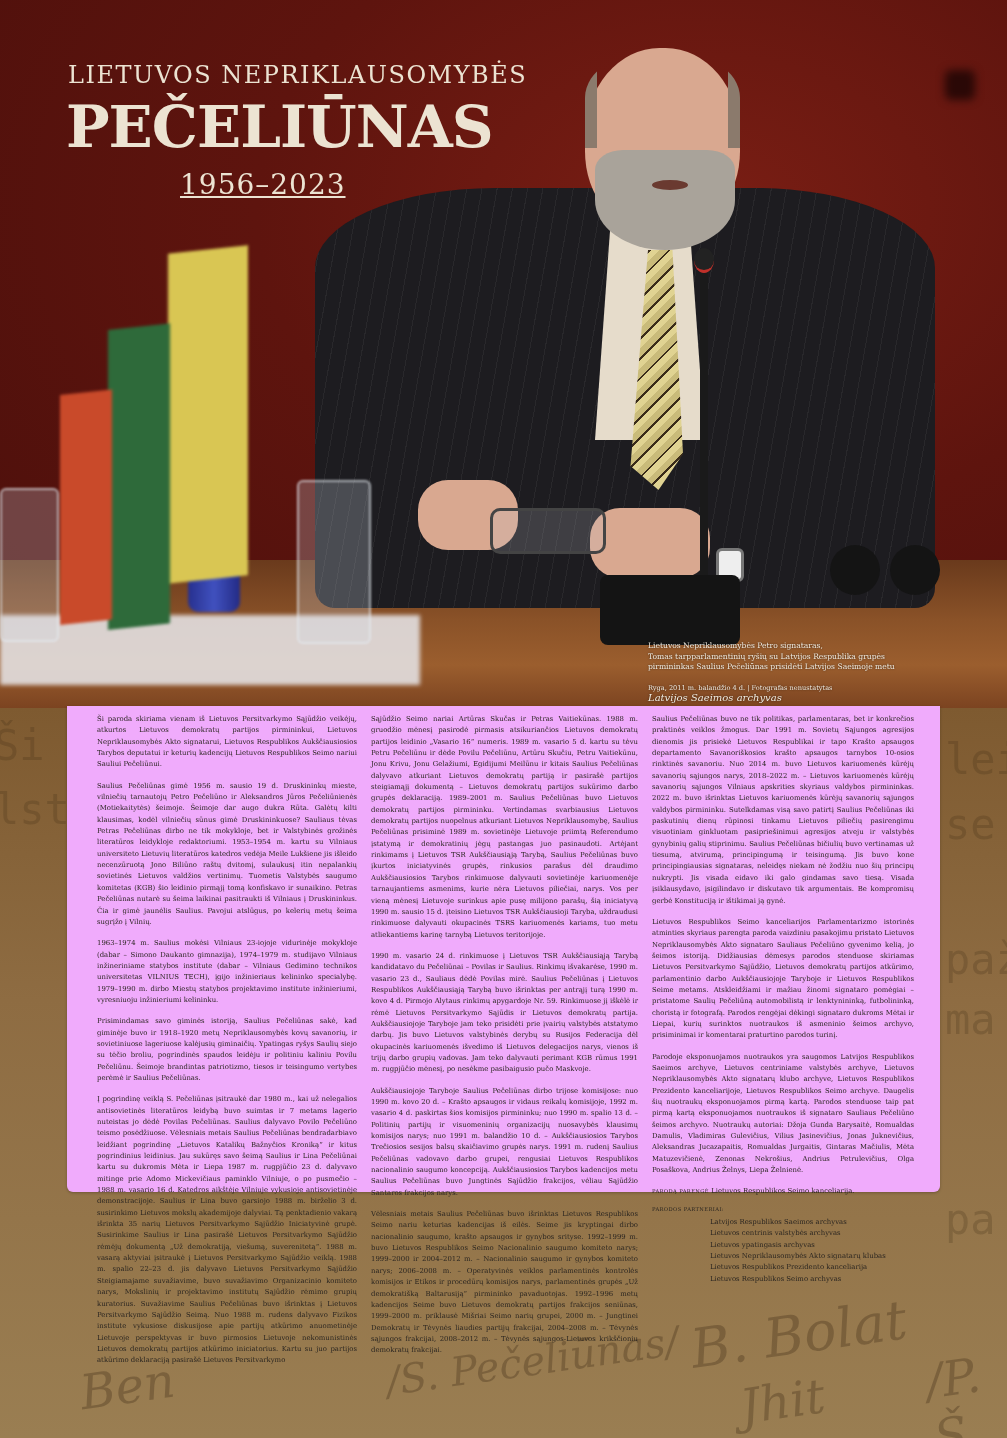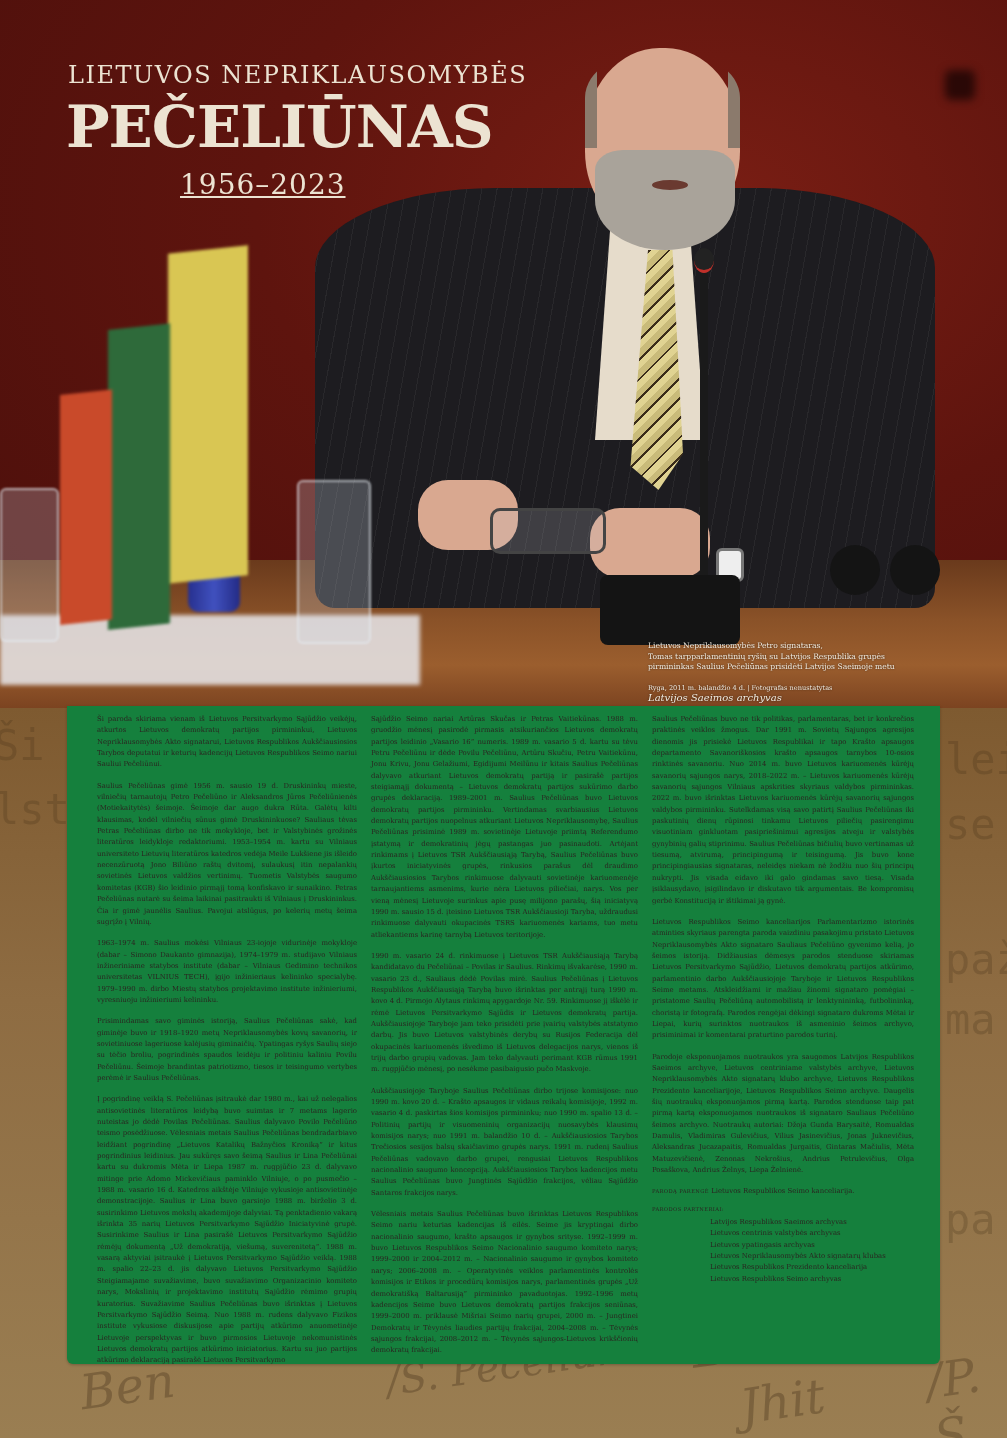--- a/index.html
+++ b/index.html
@@ -46,21 +46,21 @@
   .years{font-family:"DejaVu Serif",serif;font-size:28px;margin:4px 0 0 112px;letter-spacing:1px;text-decoration:underline;}
   
   .caption{position:absolute;left:648px;top:641px;color:#f1ebe0;font-family:"DejaVu Serif",serif;font-size:7.6px;line-height:10.6px;text-shadow:0 0 2px rgba(0,0,0,.6);}
   .caption .meta{margin-top:11px;font-size:6.6px;line-height:9px;}
   .caption .src{font-style:italic;font-size:10px;line-height:9px;}
   
   .lower{position:absolute;left:0;top:708px;width:1007px;height:730px;background:linear-gradient(180deg,#7e5a30 0%,#8e6c42 40%,#9a7e52 100%);}
   .ghost{position:absolute;color:rgba(60,40,20,.22);font-family:"DejaVu Sans Mono",monospace;font-size:42px;line-height:64px;white-space:pre;}
   .sign{position:absolute;color:rgba(70,50,25,.35);font-family:"DejaVu Serif",serif;font-style:italic;font-size:48px;transform:rotate(-8deg);}
   
-  .panel{position:absolute;left:67px;top:706px;width:873px;height:658px;background:#15803d;border-radius:0 0 6px 6px;box-shadow:0 1px 3px rgba(0,0,0,.25);}
+  .panel{position:absolute;left:67px;top:706px;width:873px;height:486px;background:#f0abfc;border-radius:0 0 6px 6px;box-shadow:0 1px 3px rgba(0,0,0,.25);}
   .col{position:absolute;top:6px;font-family:"DejaVu Serif",serif;font-size:6.9px;line-height:11.35px;color:#2a2520;text-align:justify;}
   .col p{margin:0 0 10px 0;hyphens:auto;}
   .col1{left:30px;width:260px;}
   .col2{left:304px;width:267px;}
   .col3{left:585px;width:262px;}
   .credits{font-size:6.9px;line-height:11.35px;}
   .credits .lbl{font-size:5.2px;letter-spacing:.4px;text-transform:uppercase;}
   .credits .indent{padding-left:54px;}
   .partners{list-style:none;margin:2px 0 0 0;padding:0 0 0 58px;}
 </style>

